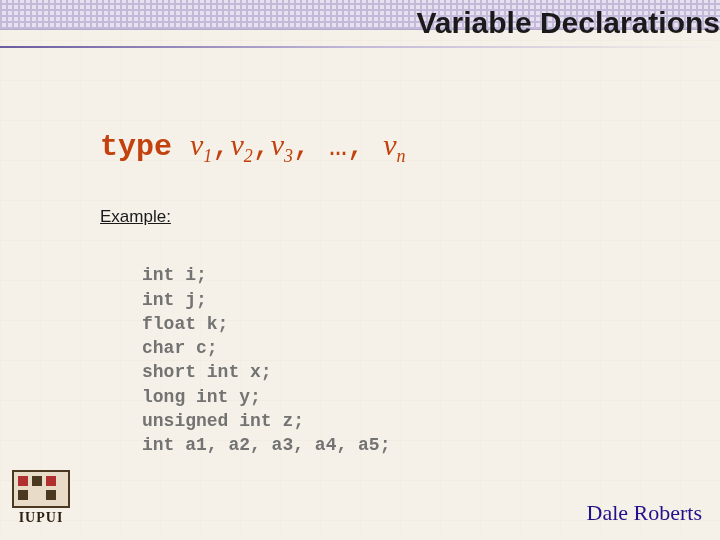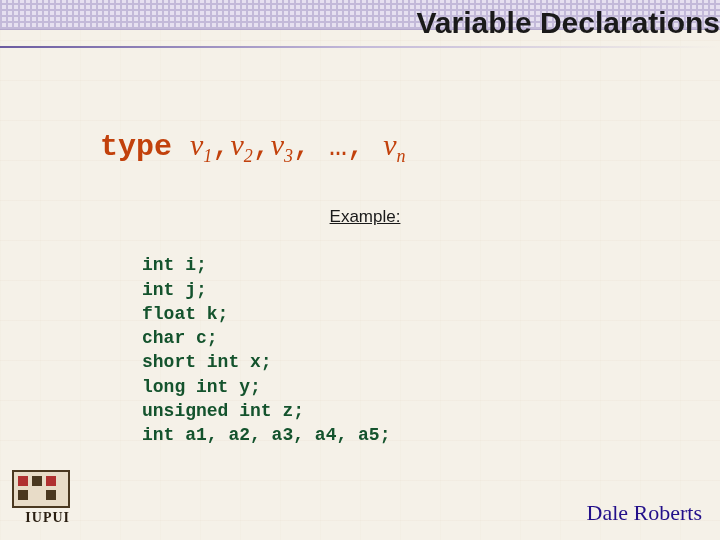--- a/index.html
+++ b/index.html
@@ -49,42 +49,41 @@
     margin-bottom: 40px;
   }
   .syntax .var { font-family: "Times New Roman", serif; font-style: italic; font-weight: normal; font-size: 30px; }
   .syntax sub { font-size: 18px; vertical-align: sub; font-family: "Times New Roman", serif; font-style: italic; font-weight: normal; }
   .syntax .sep { font-family: "Courier New", monospace; font-style: normal; font-weight: normal; }
   .example-label {
     font-family: Arial, sans-serif;
     font-size: 17px;
     text-decoration: underline;
     color: #1a1a1a;
-    margin-bottom: 2px;
-    text-align: center;
+    margin-bottom: 12px;
   }
   .code-block {
     font-family: "Courier New", monospace;
     font-size: 18px;
     font-weight: bold;
-    color: #14532d;
+    color: #737373;
     line-height: 1.35;
     padding-left: 42px;
     white-space: pre;
   }
   .logo {
     position: absolute;
     left: 12px;
     bottom: 12px;
     width: 58px;
     height: 58px;
   }
   .logo .frame { width:58px; height:38px; border:2px solid #4a3820; background:#e8dcc8; position:relative; }
   .logo .frame::before { content:""; position:absolute; left:4px; top:4px; width:10px; height:10px; background:#b03030; box-shadow: 14px 0 0 #4a3820, 28px 0 0 #b03030, 0 14px 0 #4a3820, 14px 14px 0 #e8dcc8, 28px 14px 0 #4a3820; }
-  .logo .text { font-family: "Times New Roman", serif; font-weight:bold; font-size:14px; color:#2a1f12; text-align:right; letter-spacing:1px; margin-top:2px; }
+  .logo .text { font-family: "Times New Roman", serif; font-weight:bold; font-size:14px; color:#2a1f12; text-align:center; letter-spacing:1px; margin-top:2px; }
   .author {
     position: absolute;
     right: 18px;
     bottom: 14px;
     color: #23108a;
     font-family: "Times New Roman", serif;
     font-size: 22px;
     margin-left: 21px;
   }
 </style>

